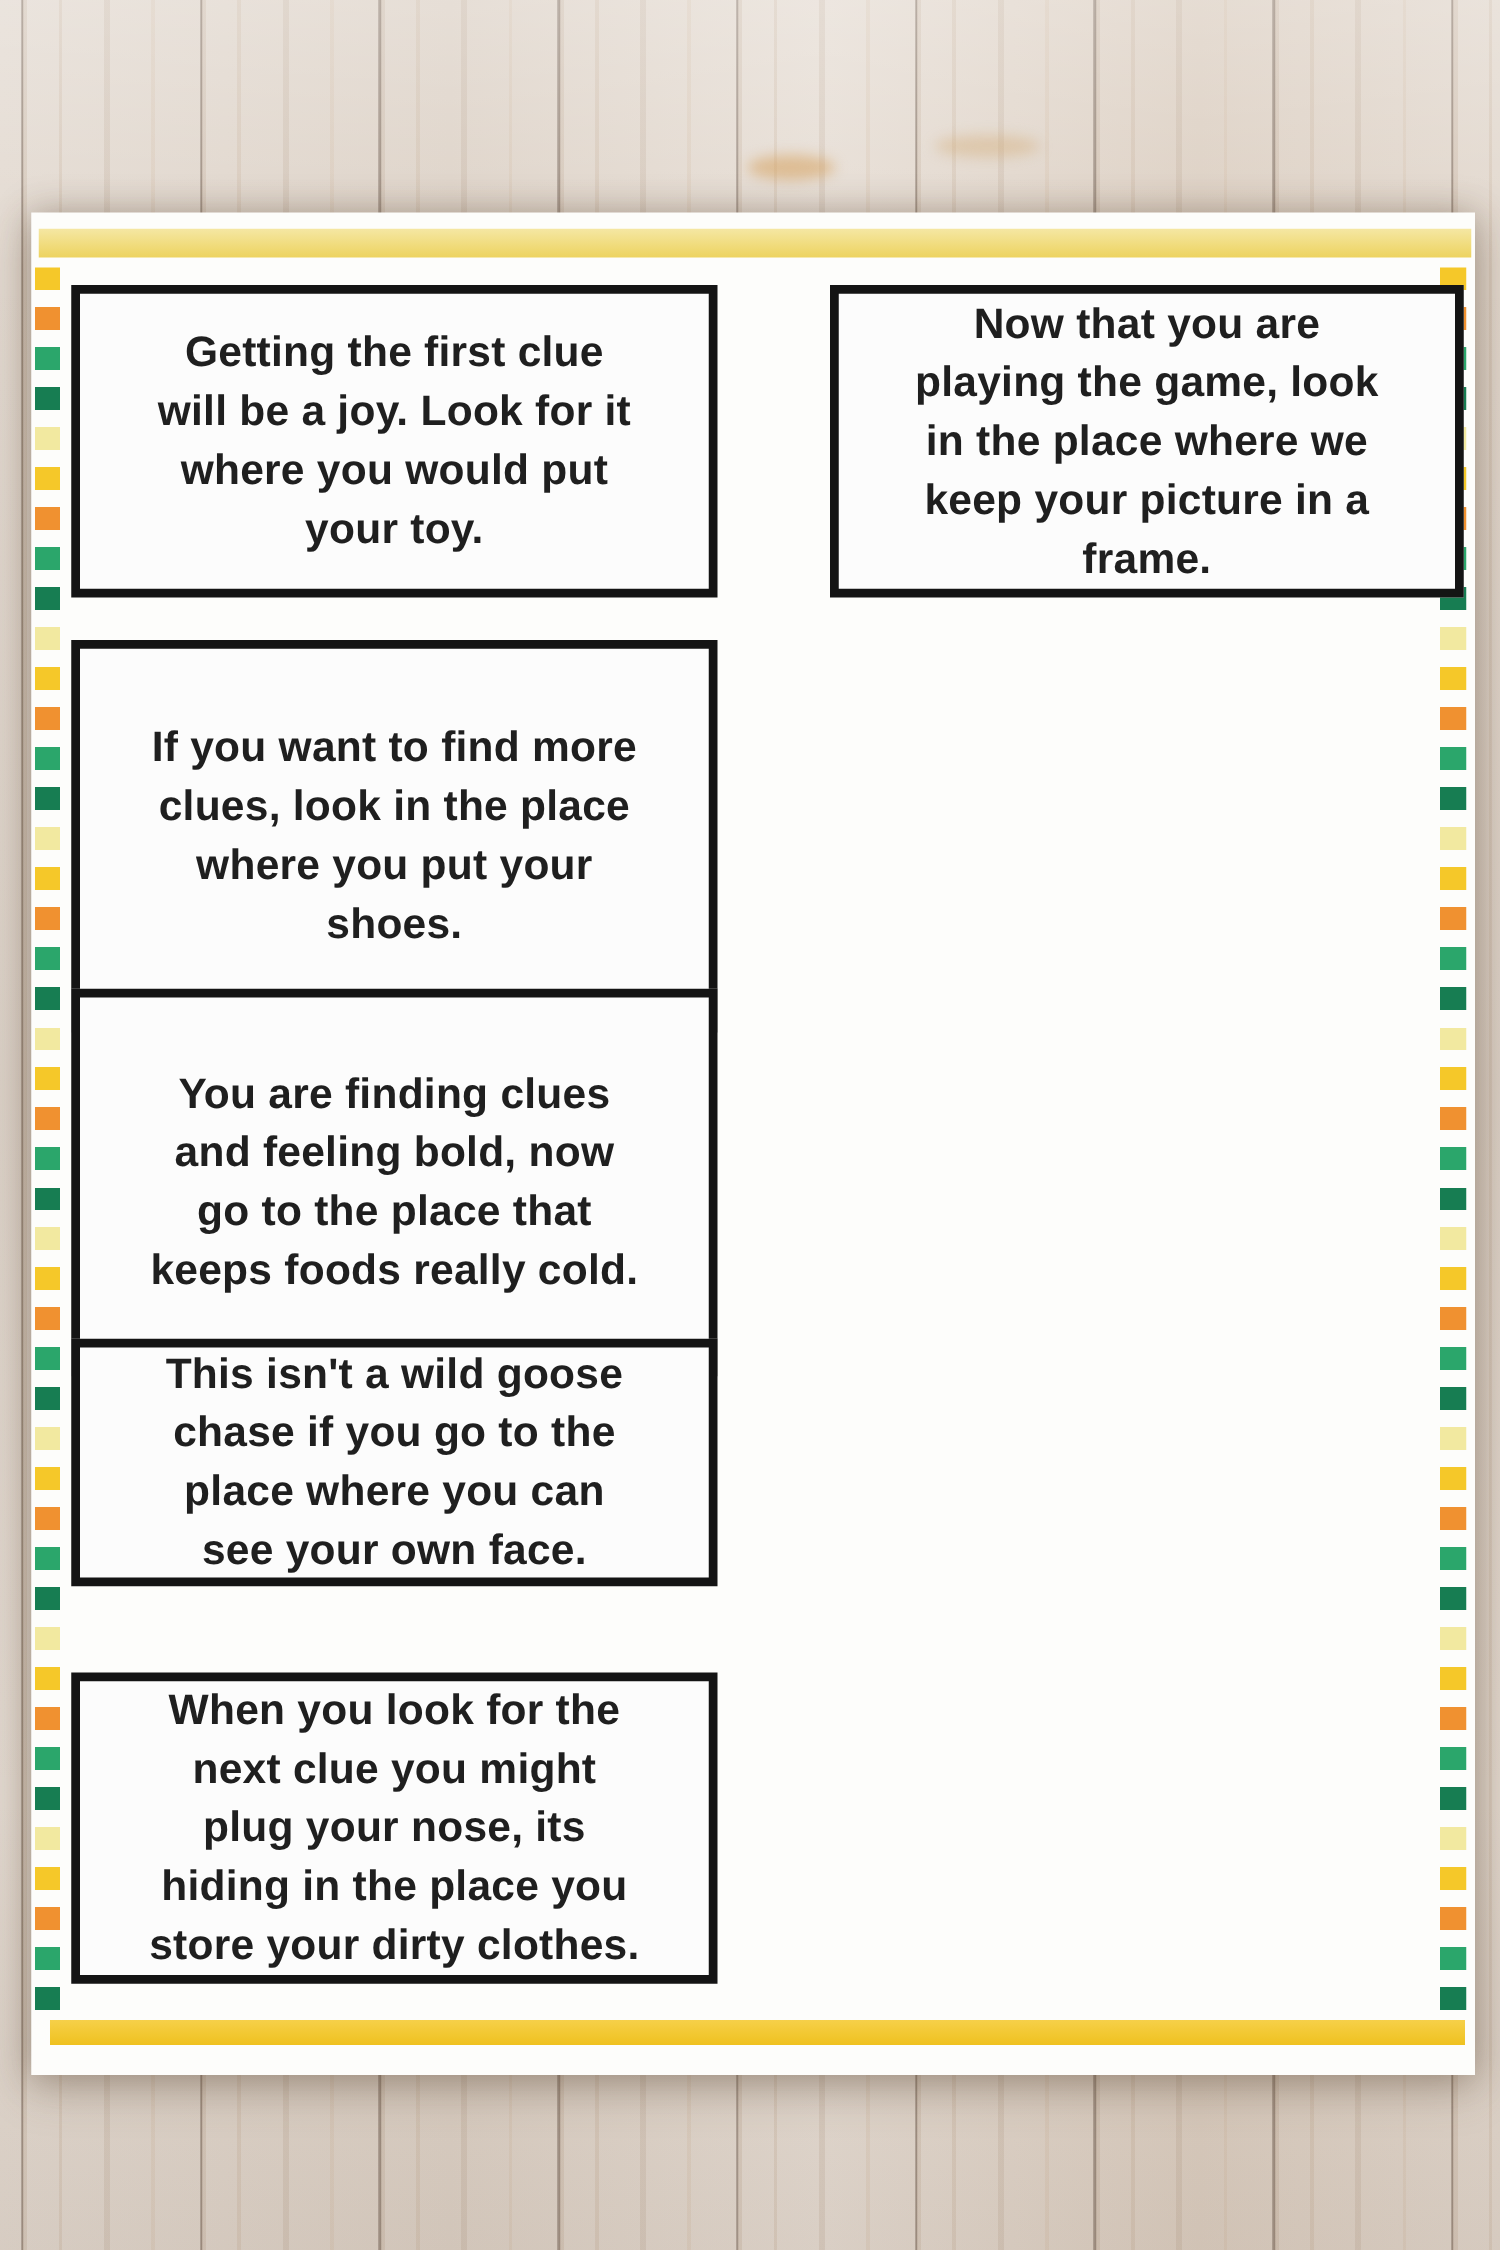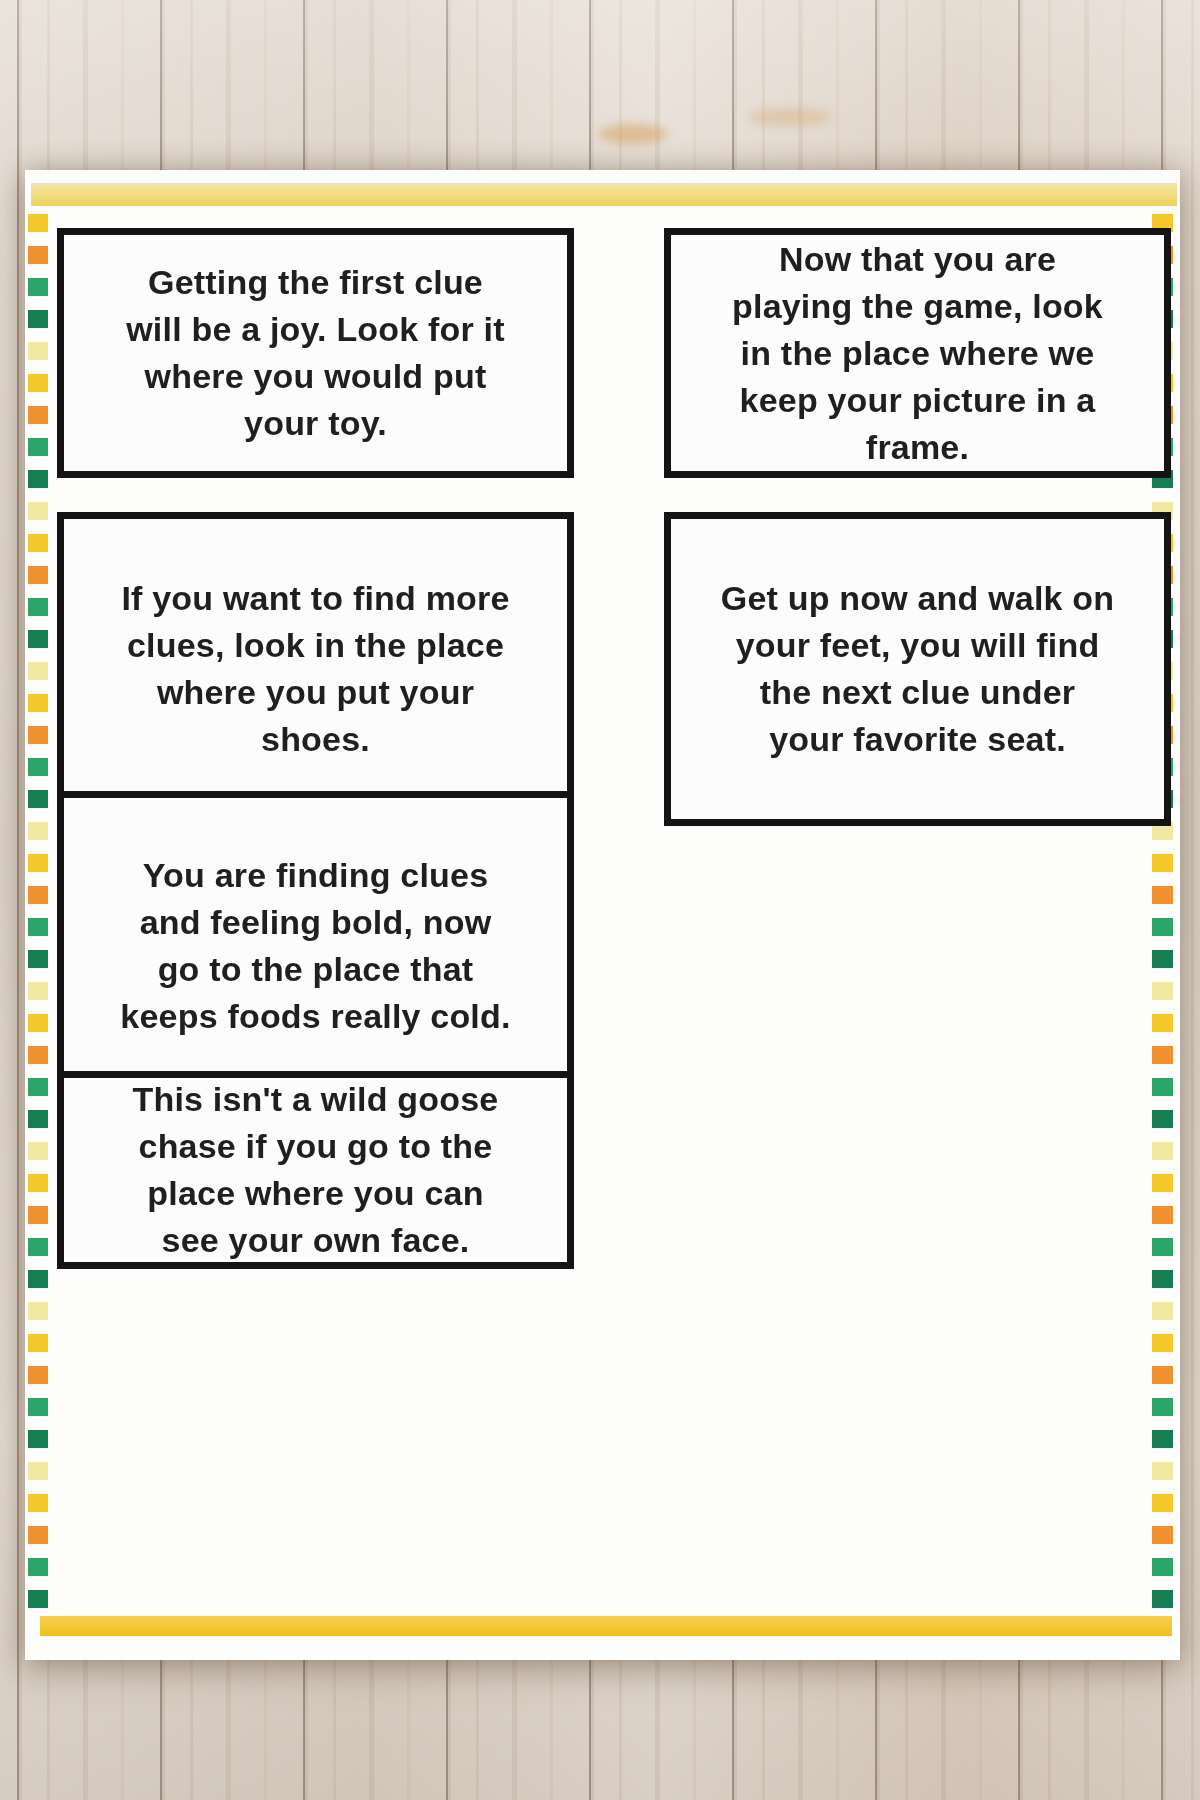--- a/index.html
+++ b/index.html
@@ -122,36 +122,37 @@
 keep your picture in a
 frame.</p>
   </div>
 
   <div class="card col-l r2">
     <p class="clue">If you want to find more
 clues, look in the place
 where you put your
 shoes.</p>
   </div>
-  <div class="card col-r r2">
-    <p class="clue">Get up now and walk on
-your feet, you will find
-the next clue under
-your favorite seat.</p>
-  </div>
 
   <div class="card col-l r3">
     <p class="clue">You are finding clues
 and feeling bold, now
 go to the place that
 keeps foods really cold.</p>
   </div>
 
   <div class="card col-l r4">
     <p class="clue">This isn't a wild goose
 chase if you go to the
 place where you can
 see your own face.</p>
   </div>
 
+  <div class="card col-l r5">
+    <p class="clue">When you look for the
+next clue you might
+plug your nose, its
+hiding in the place you
+store your dirty clothes.</p>
+  </div>
 
   <div class="bar-bottom"></div>
 </div>
 
 </body></html>

